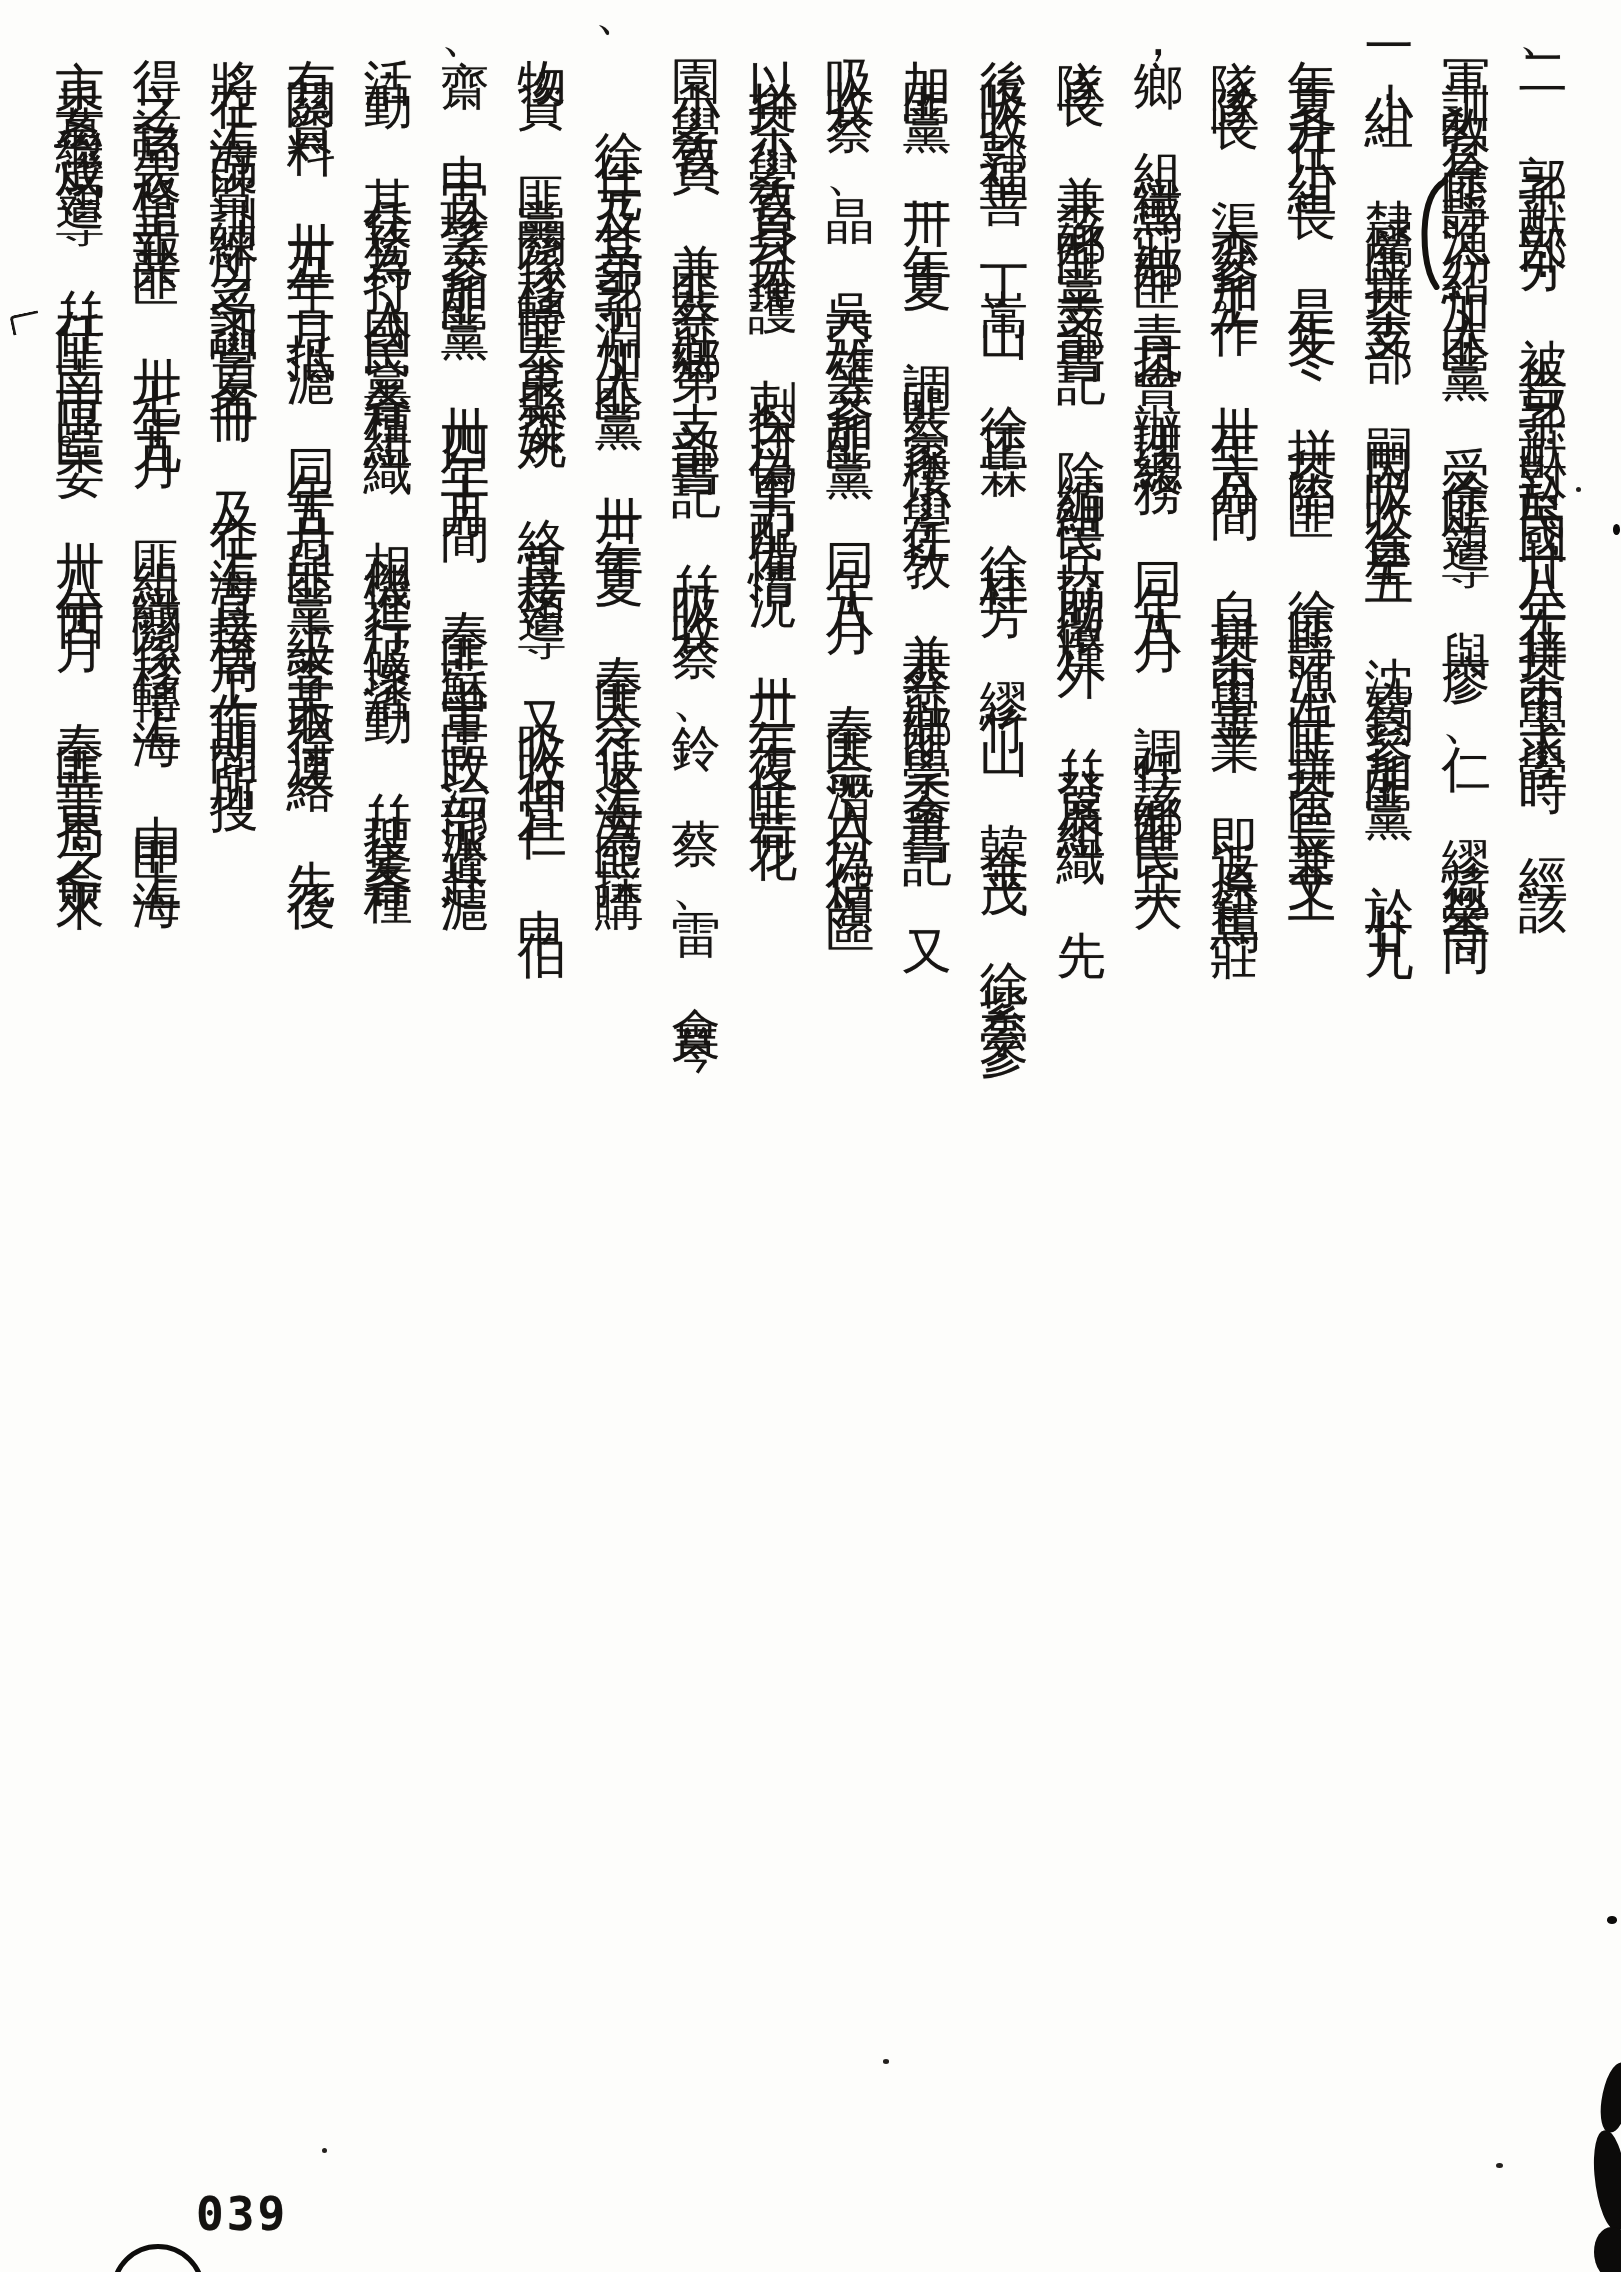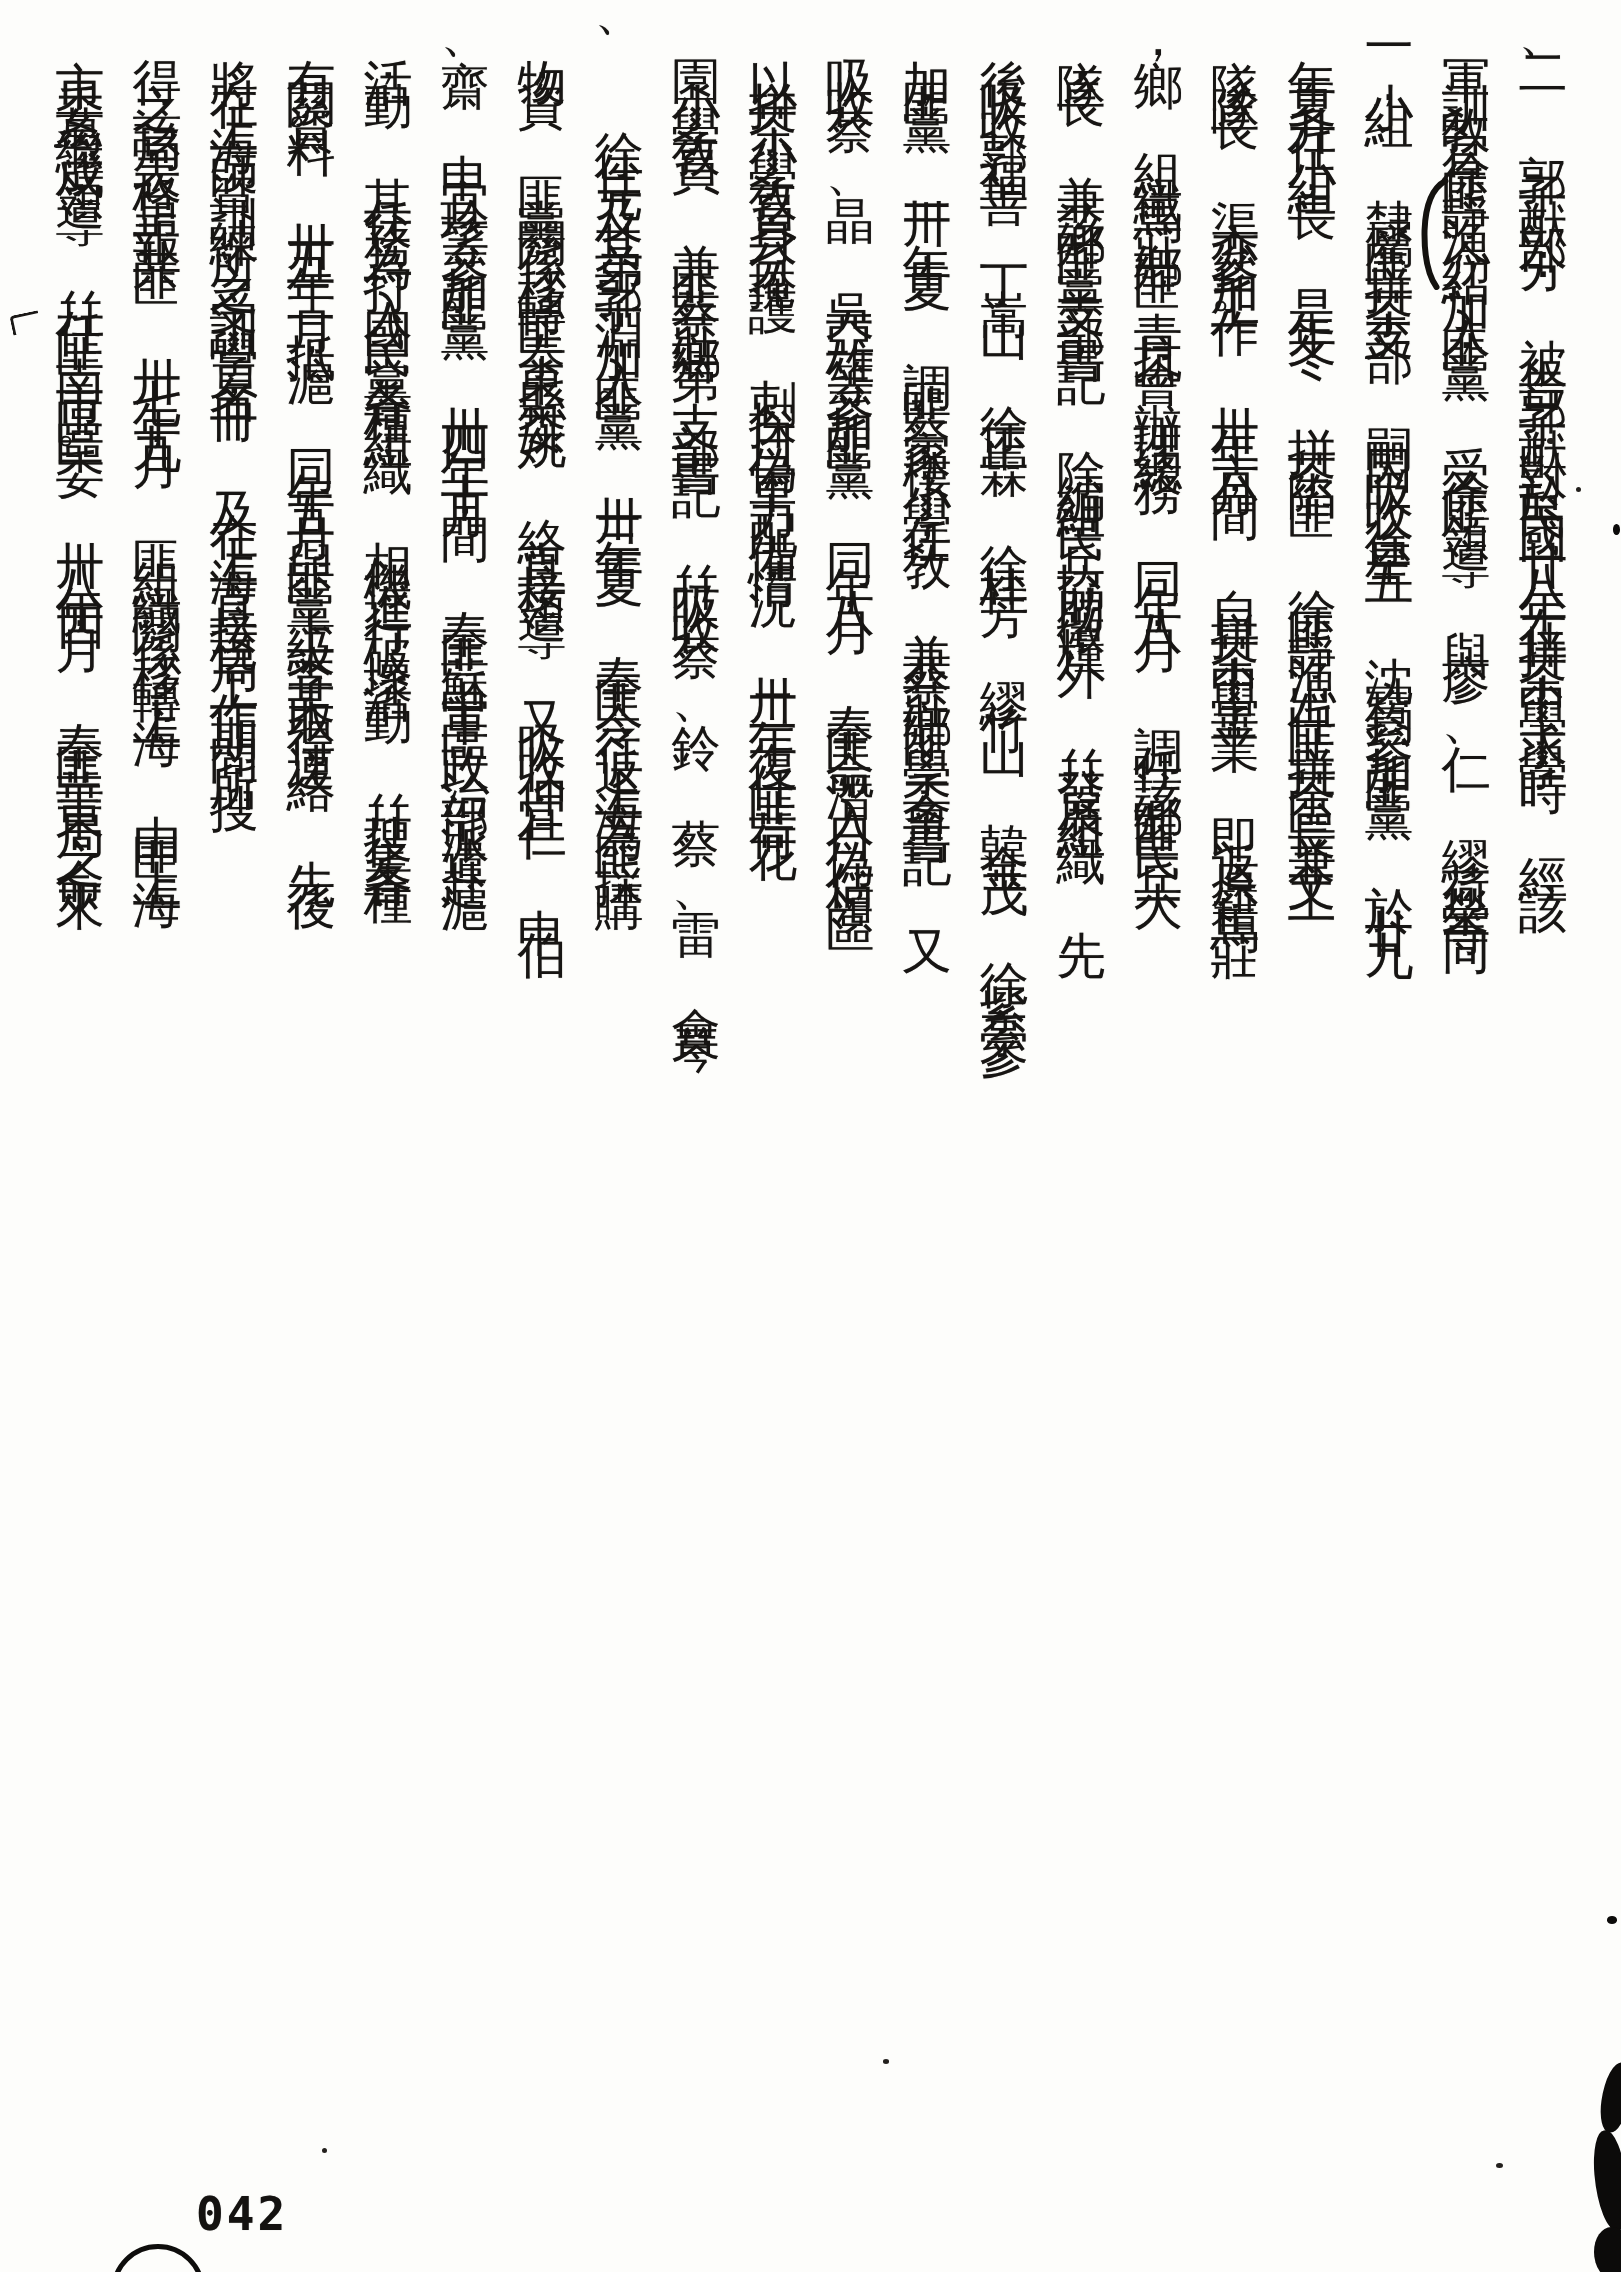--- a/index.html
+++ b/index.html
@@ -142,18 +142,18 @@
   <div class="tick-mark"></div>
   <div class="dash-mark"></div>
 
   <div class="speck sp1"></div>
   <div class="speck sp2"></div>
   <div class="speck sp3"></div>
   <div class="speck sp4"></div>
   <div class="speck sp5"></div>
   <div class="speck sp6"></div>
 
-  <div class="page-number">042</div>
+  <div class="page-number">039</div>
 
   <div class="corner-circle"></div>
 
 </div>
 
 
 </body></html>

